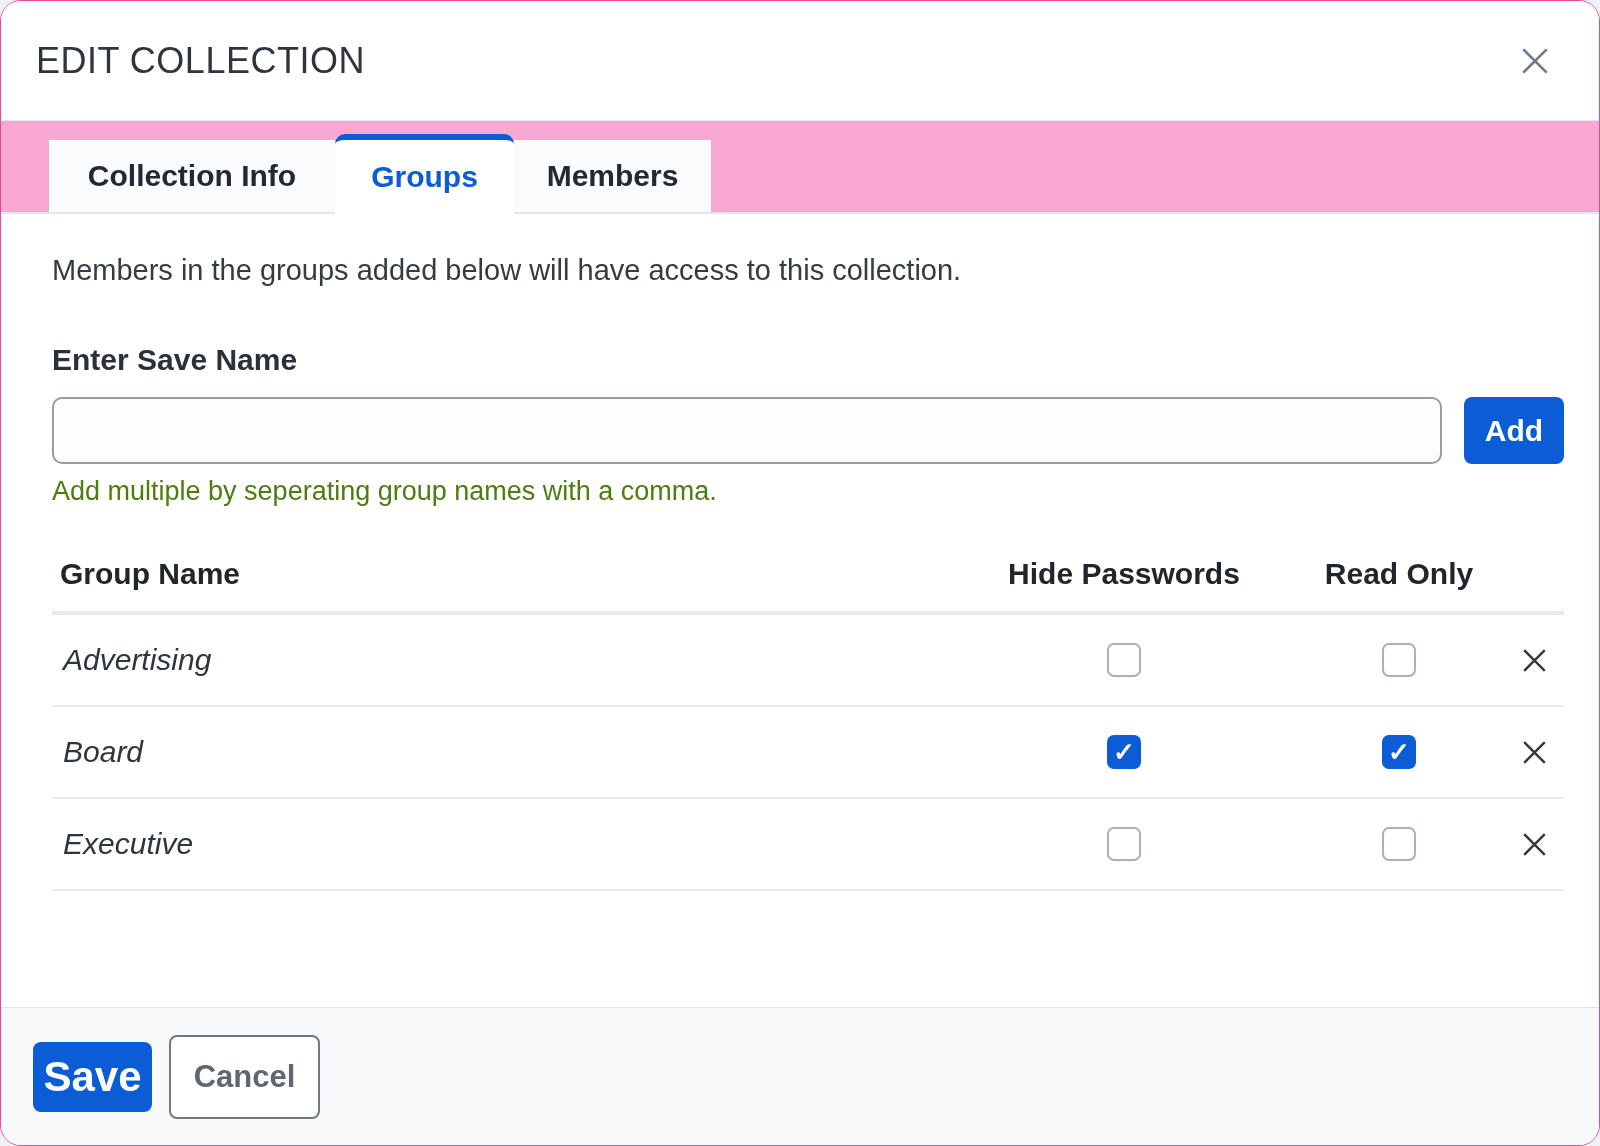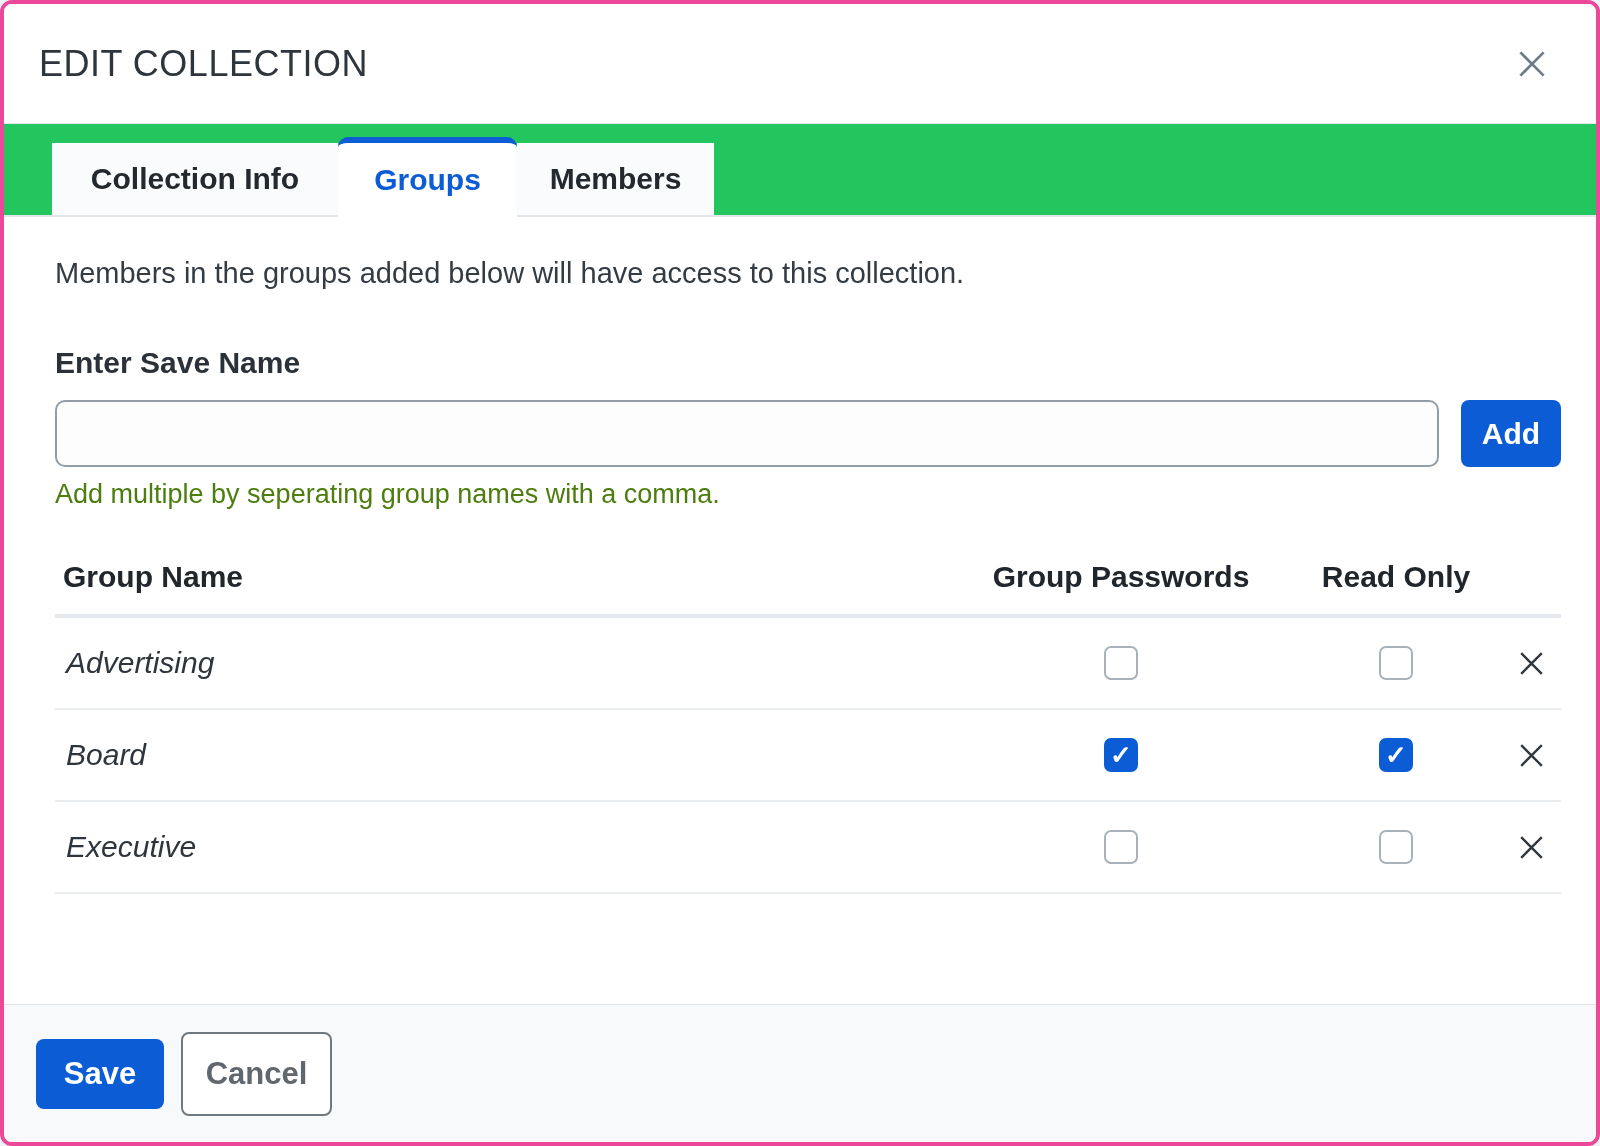--- a/index.html
+++ b/index.html
@@ -6,22 +6,22 @@
   html, body { width: 1600px; height: 1146px; }
   body {
     background: #eef1f5;
     font-family: "Liberation Sans", sans-serif;
     color: #2b3138;
   }
   .modal {
     position: absolute;
     inset: 0;
     background: #ffffff;
-    border: 4px solid #ec4899;
-    border-radius: 12px;
+    border: 1px solid #ec4899;
+    border-radius: 21px;
     overflow: hidden;
     display: flex;
     flex-direction: column;
   }
   
   .modal-header {
     height: 120px;
     flex: 0 0 auto;
     background: #ffffff;
     border-bottom: 1px solid #e5e8ec;
@@ -39,21 +39,21 @@
     margin-left: auto;
     width: 52px; height: 52px;
     background: none; border: none; cursor: pointer;
     display: flex; align-items: center; justify-content: center;
   }
   .close-btn svg { width: 40px; height: 40px; stroke: #6e7a87; stroke-width: 1.6; }
   
   .tabs-bar {
     flex: 0 0 auto;
     height: 93px;
-    background: #22c55e;
+    background: #f9a8d4;
     border-bottom: 2px solid #e3e7eb;
     display: flex;
     align-items: flex-end;
     padding-left: 48px;
     position: relative;
   }
   .tab {
     height: 72px;
     display: flex; align-items: center; justify-content: center;
     font-size: 30px;
@@ -184,21 +184,21 @@
   .modal-footer {
     flex: 0 0 auto;
     height: 138px;
     background: #f8f9fa;
     border-top: 1px solid #e0e4e8;
     display: flex;
     align-items: center;
     gap: 17px;
     padding: 0 32px;
   }
-  .save-btn { width: 128px; height: 70px; font-size: 31px; }
+  .save-btn { width: 119px; height: 70px; font-size: 42px; }
   .btn-outline {
     background: #ffffff;
     border: 2px solid #707880;
     color: #60676e;
   }
   .cancel-btn { width: 151px; height: 84px; font-size: 31px; }
 </style>
 </head>
 <body>
 
@@ -230,21 +230,21 @@
     <div class="input-row">
       <input class="group-input" type="text" placeholder="" style="">
       <button class="btn btn-primary add-btn">Add</button>
     </div>
 
     <small class="hint">Add multiple by seperating group names with a comma.</small>
 
     <div class="group-table">
       <div class="t-row t-head">
         <div class="col-name">Group Name</div>
-        <div class="col-center">Group Passwords</div>
+        <div class="col-center">Hide Passwords</div>
         <div class="col-center">Read Only</div>
         <div></div>
       </div>
 
       <div class="t-body">
 
         <div class="t-row">
           <div class="col-name">Advertising</div>
           <div class="col-center">
             <span class="checkbox"></span>

